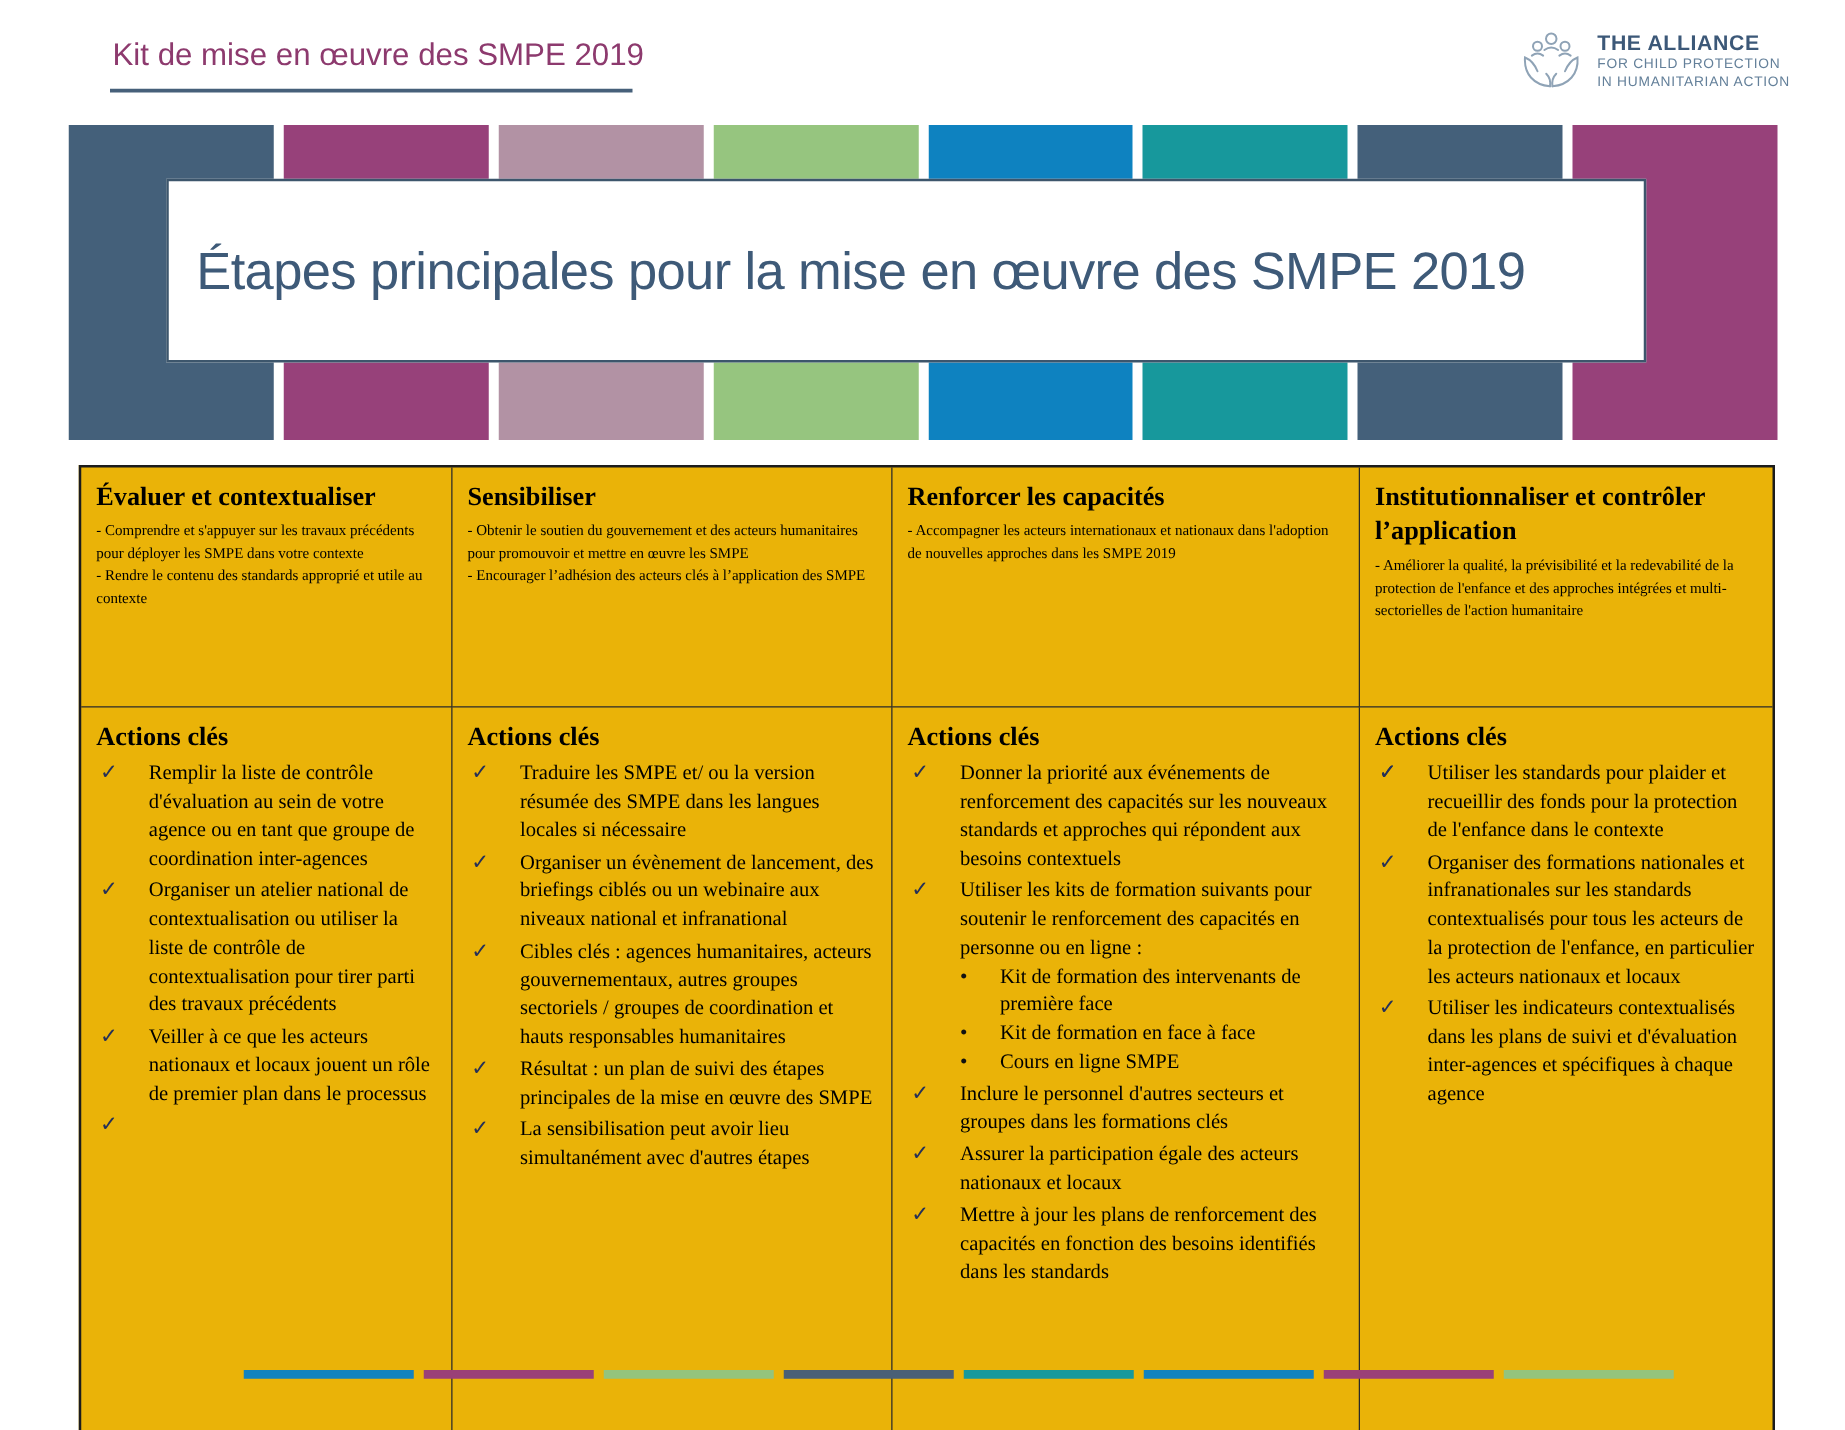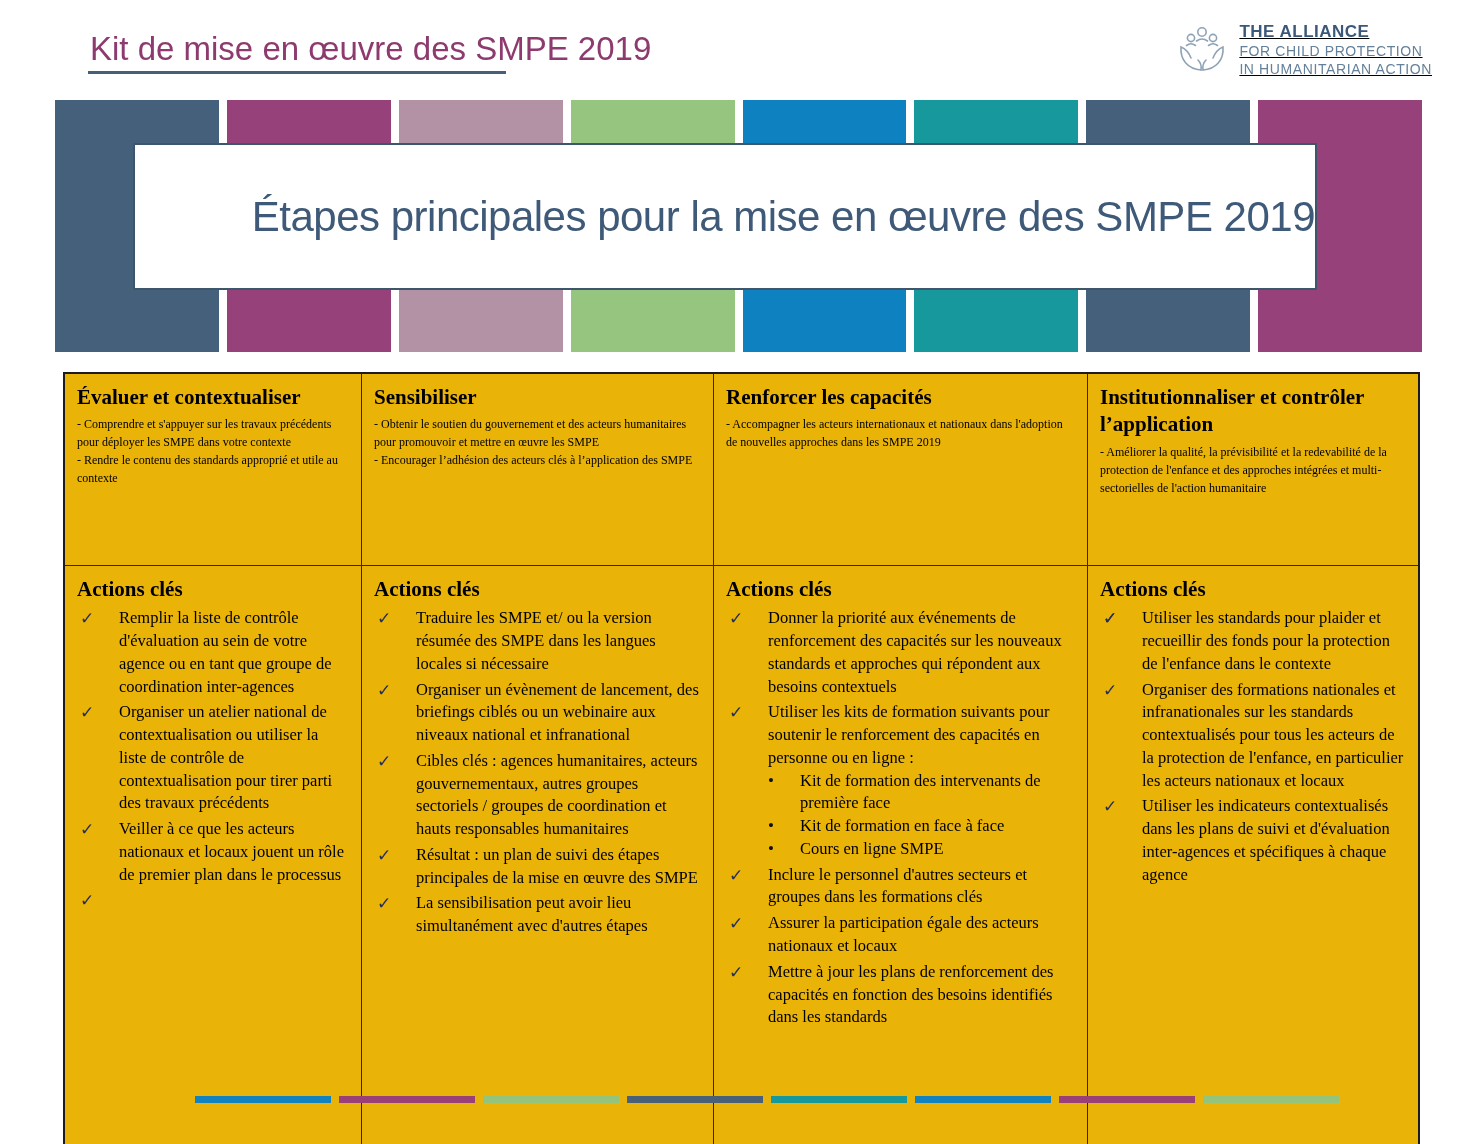--- a/index.html
+++ b/index.html
@@ -8,56 +8,56 @@
     position:relative;
     background:#ffffff;
     font-family:"Liberation Serif", serif;
     overflow:hidden;
   }
 
   
   .doc-title {
     position:absolute; left:90px; top:30px;
     font-family:"Liberation Sans", sans-serif;
-    font-size:33px; color:#8d3a6e;
+    font-size:25px; color:#8d3a6e;
     white-space:nowrap;
   }
   .title-underline {
     position:absolute; left:88px; top:71px;
     width:418px; height:2.5px; background:#46607a;
   }
   .logo {
     position:absolute; right:44px; top:22px;
-    display:flex; align-items:center; gap:9px;text-decoration:underline;
+    display:flex; align-items:center; gap:9px;
   }
   .logo-icon { width:56px; height:54px; display:block; }
   .logo-line1 {
     font-family:"Liberation Sans", sans-serif;
     font-size:17px; font-weight:bold; color:#3c5878; letter-spacing:0.5px;
     line-height:1.15;
   }
   .logo-line2, .logo-line3 {
     font-family:"Liberation Sans", sans-serif;
-    font-size:14px; color:#64809a; letter-spacing:0.6px; line-height:1.3;
+    font-size:11px; color:#64809a; letter-spacing:0.6px; line-height:1.3;
   }
 
   
   .banner {
     position:absolute; left:55px; top:100px;
     width:1367px; height:252px;
   }
   .banner-blocks { display:flex; gap:8px; height:100%; }
   .banner-block { flex:1; }
   .banner-title-box {
     position:absolute; left:78px; top:43px;
     width:1184px; height:147px;
     background:#ffffff;
     border:2px solid #3d566c;
     box-sizing:border-box;
-    display:flex; align-items:center;justify-content:flex-end;
+    display:flex; align-items:center;
   }
   .banner-title {
     font-family:"Liberation Sans", sans-serif;
     font-size:42px; color:#3e5a78; letter-spacing:-0.5px;
     padding-left:22px; white-space:nowrap;
   }
 
   
   .phases-table {
     position:absolute; left:63px; top:372px;

